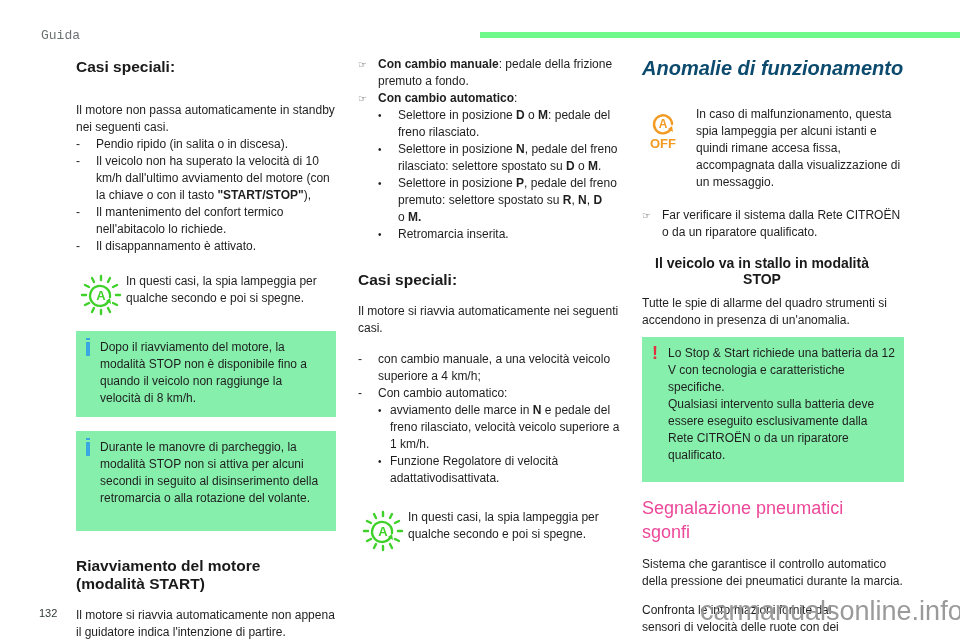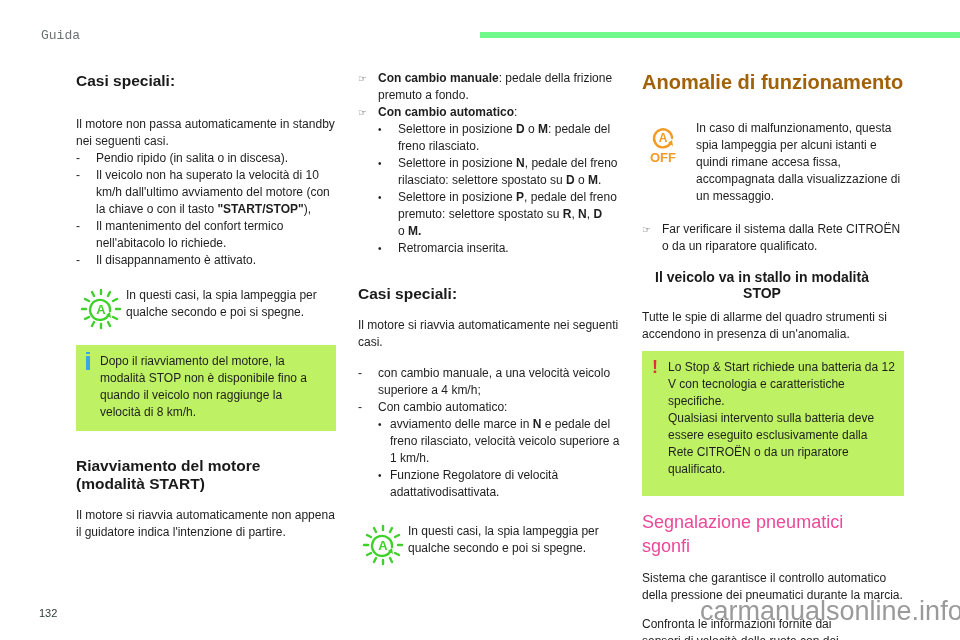--- a/index.html
+++ b/index.html
@@ -2,42 +2,42 @@
 <html><head>
 <meta charset="utf-8">
 <style>
   * { box-sizing: border-box; margin: 0; padding: 0; }
   html, body { width: 960px; height: 640px; background: #ffffff; overflow: hidden; }
   body { position: relative; font-family: "Liberation Sans", sans-serif; color: #1e1e1e; font-size: 12px; line-height: 17px; }
 
   .header-title { position: absolute; left: 41px; top: 27px; font-size: 13px; color: #6a7372; font-family: Liberation Mono, monospace; }
   .header-bar { position: absolute; left: 480px; top: 32px; width: 480px; height: 6px; background: #6ff98a; }
 
-  .col { position: absolute; top: 68px; }
+  .col { position: absolute; top: 54px; }
   .col1 { left: 76px; width: 260px; }
   .col2 { left: 358px; width: 268px; }
   .col3 { left: 642px; width: 262px; }
 
   h2.sec { font-size: 15.5px; font-weight: bold; line-height: 18px; color: #1a1a1a; }
-  h2.big { font-size: 20px; font-weight: bold; line-height: 24px; color: #a16207; }
+  h2.big { font-size: 20px; font-weight: bold; line-height: 24px; color: #0c4a6e; font-style: italic; }
   h2.green-title { font-size: 18px; font-weight: normal; line-height: 24px; color: #ec4899; }
 
   p { margin: 0; }
   .dash-list, .bullet-list, .hand-list { list-style: none; }
   .dash-list li { position: relative; padding-left: 20px; }
   .dash-list li::before { content: "-"; position: absolute; left: 0; }
   .bullet-list li { position: relative; padding-left: 12px; }
   .bullet-list li::before { content: "•"; position: absolute; left: 0; font-size: 10px; }
   .hand-list li { position: relative; padding-left: 20px; }
   .hand-icon { position: absolute; left: 0; top: 0; font-size: 10px; color: #555; }
 
   .icon-row { display: flex; align-items: flex-start; }
   .icon-row .ic { width: 50px; flex: 0 0 50px; display: flex; justify-content: center; }
 
-  .info-box { background: #bef264; padding: 8px 10px 10px 6px; display: flex; }
+  .info-box { background: #86efac; padding: 8px 10px 10px 6px; display: flex; }
   .info-box .mark { width: 18px; flex: 0 0 18px; }
   .info-i { display: block; width: 4px; height: 14px; background: #3aa7e0; margin-top: 3px; margin-left: 4px; position: relative; }
   .info-i::before { content: ""; position: absolute; left: 0; top: -4px; width: 4px; height: 2px; background: #3aa7e0; }
   .warn-mark { color: #e03040; font-weight: bold; font-size: 18px; line-height: 17px; }
 
   .page-num { position: absolute; left: 39px; top: 605px; font-size: 11px; color: #2f3a38; }
   .watermark { position: absolute; left: 700px; top: 603px; font-size: 27px; color: #9a9a9a; letter-spacing: 0px; }
   b { font-weight: bold; }
 </style>
 </head>
@@ -81,20 +81,26 @@
     <p style="padding-top:0px;">In questi casi, la spia lampeggia per qualche secondo e poi si spegne.</p>
   </div>
 
   <div class="info-box" style="margin-top:14px;">
     <div class="mark">
         <span class="info-i"></span>
       </div>
     <p>Dopo il riavviamento del motore, la modalità STOP non è disponibile fino a quando il veicolo non raggiunge la velocità di 8 km/h.</p>
   </div>
 
+  <div class="info-box" style="margin-top:14px; padding-bottom:24px;">
+    <div class="mark">
+        <span class="info-i"></span>
+      </div>
+    <p>Durante le manovre di parcheggio, la modalità STOP non si attiva per alcuni secondi in seguito al disinserimento della retromarcia o alla rotazione del volante.</p>
+  </div>
 
   <h2 class="sec" style="margin-top:26px; width:200px;">Riavviamento del motore (modalità START)</h2>
   <p style="margin-top:14px;">Il motore si riavvia automaticamente non appena il guidatore indica l'intenzione di partire.</p>
 </div>
 
 <div class="col col2">
   <ul class="hand-list" style="margin-top:2px;">
     <li>
       <span class="hand-icon">☞</span>
       <b>Con cambio manuale</b><span>: pedale della frizione premuto a fondo.</span>

